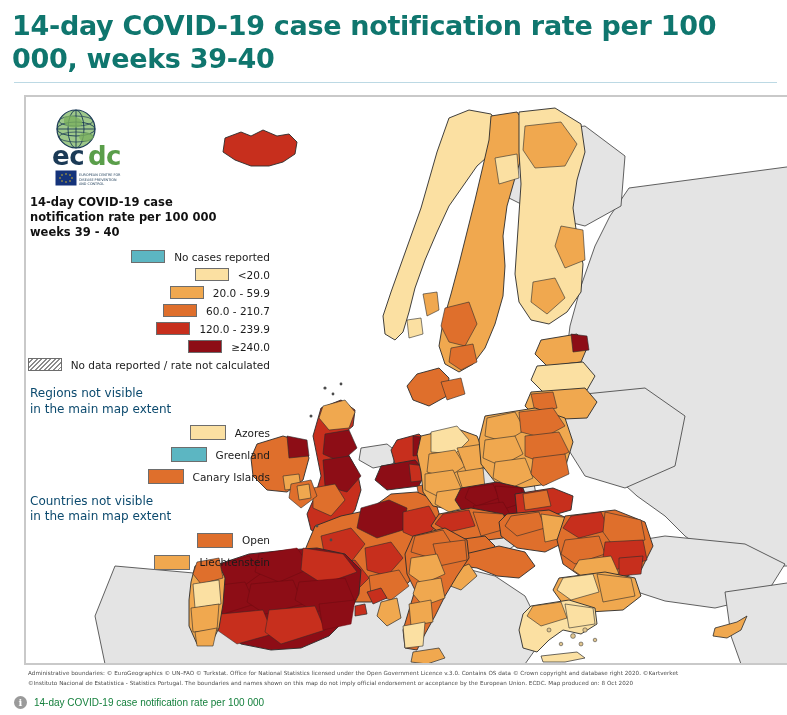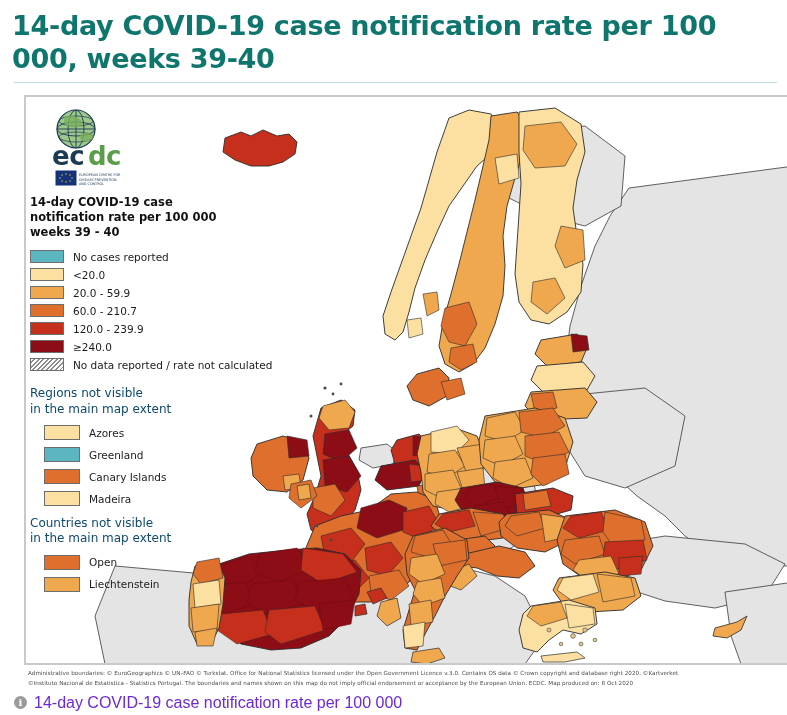--- a/index.html
+++ b/index.html
@@ -77,20 +77,21 @@
     color: #111;
     line-height: 1.32;
     margin-bottom: 9px;
     width: 215px;
   }
   .legend-row {
     display: flex;
     align-items: center;
     margin-bottom: 3px;
     height: 15px;
+    justify-content: flex-end;
   }
   .swatch {
     width: 34px;
     height: 13px;
     border: 1px solid #6d6d6d;
     box-sizing: border-box;
     margin-right: 9px;
     flex: 0 0 auto;
   }
   .swatch-hatch {
@@ -154,22 +155,22 @@
     font-family: "DejaVu Serif", serif;
     font-size: 10px;
     font-weight: bold;
     line-height: 13px;
     text-align: center;
     margin-right: 7px;
     flex: 0 0 auto;
   }
   .caption-text {
     font-family: "Liberation Sans", sans-serif;
-    font-size: 16px;
-    color: #6d28d9;
+    font-size: 10px;
+    color: #15803d;
   }
 </style>
 </head>
 <body>
 
 <div class="title-block">
   <h1 class="page-title">14-day COVID-19 case notification rate per 100 000, weeks 39-40</h1>
 </div>
 <div class="title-rule"></div>
 
@@ -533,24 +534,20 @@
       <span class="legend-label">Azores</span>
     </div>
     <div class="legend-row indent">
       <span class="swatch" style="background:#5cb6c2"></span>
       <span class="legend-label">Greenland</span>
     </div>
     <div class="legend-row indent">
       <span class="swatch" style="background:#df6f2c"></span>
       <span class="legend-label">Canary Islands</span>
     </div>
-    <div class="legend-row indent">
-      <span class="swatch" style="background:#fbe0a2"></span>
-      <span class="legend-label">Madeira</span>
-    </div>
 
     <div class="legend-sub tight">
       <div>Countries not visible</div>
       <div>in the main map extent</div>
     </div>
 
     <div class="legend-row indent">
       <span class="swatch" style="background:#df6f2c"></span>
       <span class="legend-label">Open</span>
     </div>

